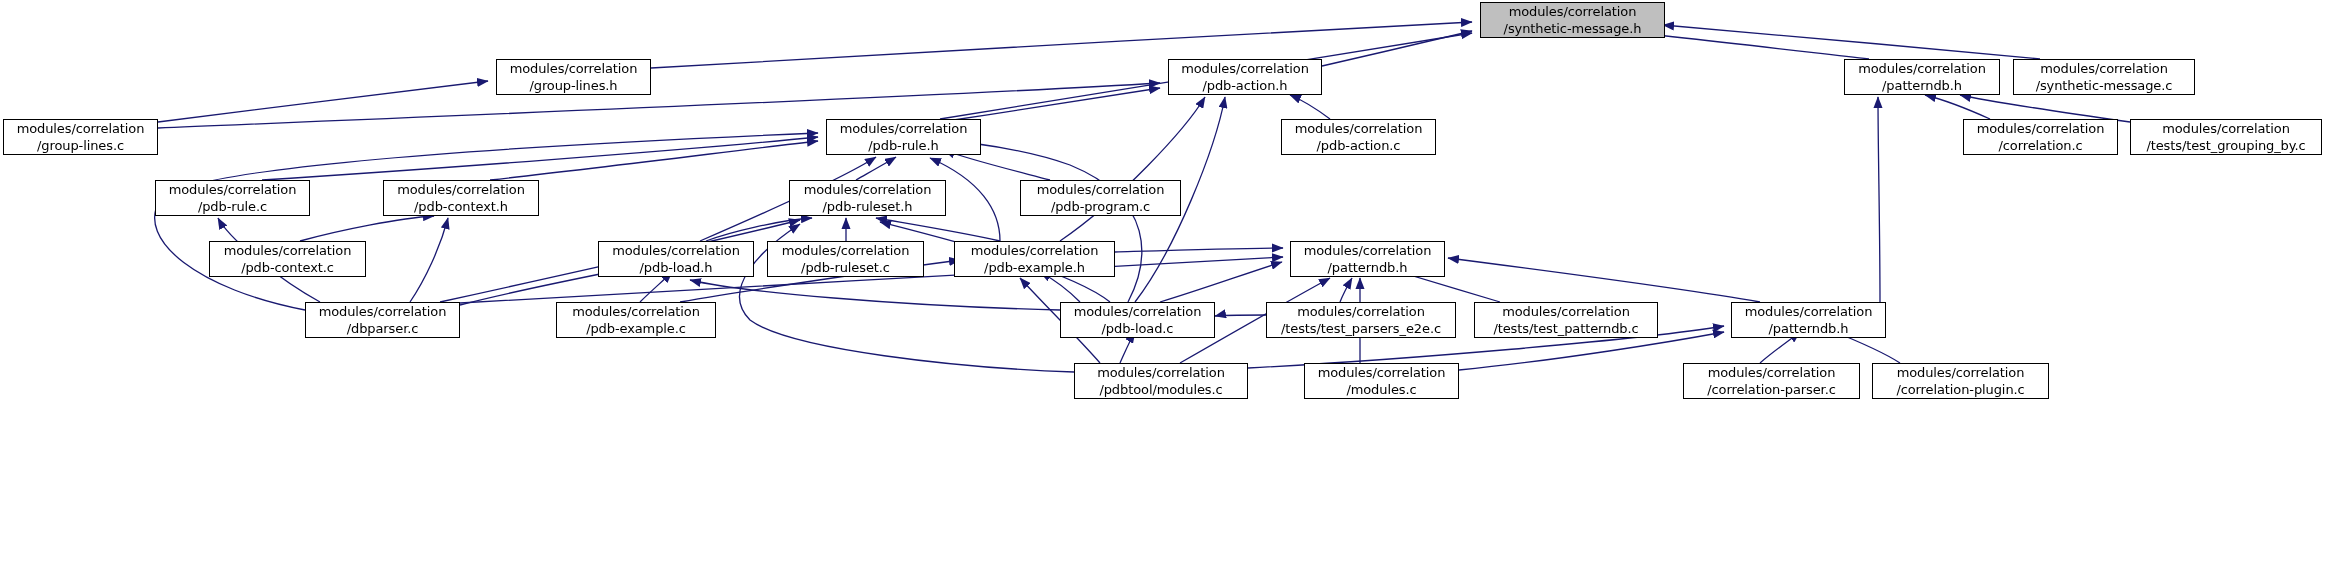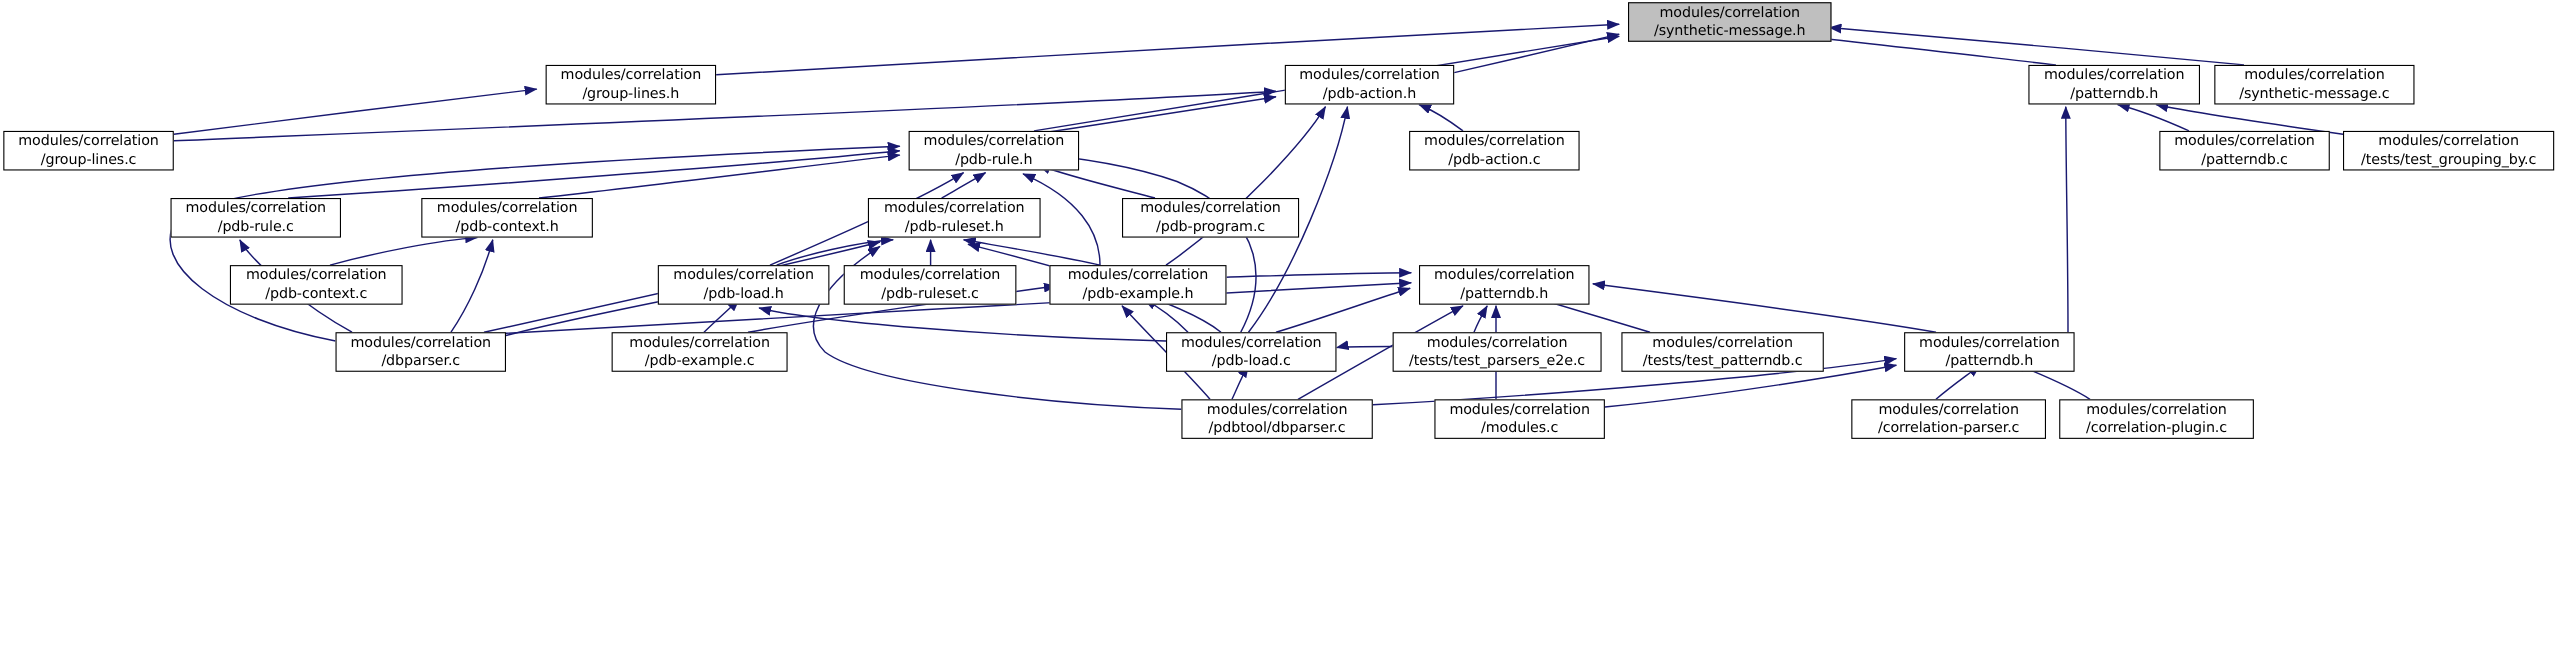--- a/index.html
+++ b/index.html
@@ -120,35 +120,35 @@
   </svg>
   <div id="node-layer">
       <div class="node root" style="left: 1480px; top: 2px; width: 185px; height: 36px; background: rgb(191, 191, 191); border-color: rgb(0, 0, 0); color: rgb(0, 0, 0);"><span class="ln">modules/correlation</span><span class="ln">/synthetic-message.h</span></div>
       <div class="node" style="left: 496px; top: 59px; width: 155px; height: 36px; background: rgb(255, 255, 255); border-color: rgb(0, 0, 0); color: rgb(0, 0, 0);"><span class="ln">modules/correlation</span><span class="ln">/group-lines.h</span></div>
       <div class="node" style="left: 1168px; top: 59px; width: 154px; height: 36px; background: rgb(255, 255, 255); border-color: rgb(0, 0, 0); color: rgb(0, 0, 0);"><span class="ln">modules/correlation</span><span class="ln">/pdb-action.h</span></div>
       <div class="node" style="left: 1844px; top: 59px; width: 156px; height: 36px; background: rgb(255, 255, 255); border-color: rgb(0, 0, 0); color: rgb(0, 0, 0);"><span class="ln">modules/correlation</span><span class="ln">/patterndb.h</span></div>
       <div class="node" style="left: 2013px; top: 59px; width: 182px; height: 36px; background: rgb(255, 255, 255); border-color: rgb(0, 0, 0); color: rgb(0, 0, 0);"><span class="ln">modules/correlation</span><span class="ln">/synthetic-message.c</span></div>
       <div class="node" style="left: 3px; top: 119px; width: 155px; height: 36px; background: rgb(255, 255, 255); border-color: rgb(0, 0, 0); color: rgb(0, 0, 0);"><span class="ln">modules/correlation</span><span class="ln">/group-lines.c</span></div>
       <div class="node" style="left: 826px; top: 119px; width: 155px; height: 36px; background: rgb(255, 255, 255); border-color: rgb(0, 0, 0); color: rgb(0, 0, 0);"><span class="ln">modules/correlation</span><span class="ln">/pdb-rule.h</span></div>
       <div class="node" style="left: 1281px; top: 119px; width: 155px; height: 36px; background: rgb(255, 255, 255); border-color: rgb(0, 0, 0); color: rgb(0, 0, 0);"><span class="ln">modules/correlation</span><span class="ln">/pdb-action.c</span></div>
-      <div class="node" style="left: 1963px; top: 119px; width: 155px; height: 36px; background: rgb(255, 255, 255); border-color: rgb(0, 0, 0); color: rgb(0, 0, 0);"><span class="ln">modules/correlation</span><span class="ln">/patterndb.c</span></div>
+      <div class="node" style="left: 1963px; top: 119px; width: 155px; height: 36px; background: rgb(255, 255, 255); border-color: rgb(0, 0, 0); color: rgb(0, 0, 0);"><span class="ln">modules/correlation</span><span class="ln">/correlation.c</span></div>
       <div class="node" style="left: 2130px; top: 119px; width: 192px; height: 36px; background: rgb(255, 255, 255); border-color: rgb(0, 0, 0); color: rgb(0, 0, 0);"><span class="ln">modules/correlation</span><span class="ln">/tests/test_grouping_by.c</span></div>
       <div class="node" style="left: 155px; top: 180px; width: 155px; height: 36px; background: rgb(255, 255, 255); border-color: rgb(0, 0, 0); color: rgb(0, 0, 0);"><span class="ln">modules/correlation</span><span class="ln">/pdb-rule.c</span></div>
       <div class="node" style="left: 383px; top: 180px; width: 156px; height: 36px; background: rgb(255, 255, 255); border-color: rgb(0, 0, 0); color: rgb(0, 0, 0);"><span class="ln">modules/correlation</span><span class="ln">/pdb-context.h</span></div>
       <div class="node" style="left: 789px; top: 180px; width: 157px; height: 36px; background: rgb(255, 255, 255); border-color: rgb(0, 0, 0); color: rgb(0, 0, 0);"><span class="ln">modules/correlation</span><span class="ln">/pdb-ruleset.h</span></div>
       <div class="node" style="left: 1020px; top: 180px; width: 161px; height: 36px; background: rgb(255, 255, 255); border-color: rgb(0, 0, 0); color: rgb(0, 0, 0);"><span class="ln">modules/correlation</span><span class="ln">/pdb-program.c</span></div>
       <div class="node" style="left: 209px; top: 241px; width: 157px; height: 36px; background: rgb(255, 255, 255); border-color: rgb(0, 0, 0); color: rgb(0, 0, 0);"><span class="ln">modules/correlation</span><span class="ln">/pdb-context.c</span></div>
       <div class="node" style="left: 598px; top: 241px; width: 156px; height: 36px; background: rgb(255, 255, 255); border-color: rgb(0, 0, 0); color: rgb(0, 0, 0);"><span class="ln">modules/correlation</span><span class="ln">/pdb-load.h</span></div>
       <div class="node" style="left: 767px; top: 241px; width: 157px; height: 36px; background: rgb(255, 255, 255); border-color: rgb(0, 0, 0); color: rgb(0, 0, 0);"><span class="ln">modules/correlation</span><span class="ln">/pdb-ruleset.c</span></div>
       <div class="node" style="left: 954px; top: 241px; width: 161px; height: 36px; background: rgb(255, 255, 255); border-color: rgb(0, 0, 0); color: rgb(0, 0, 0);"><span class="ln">modules/correlation</span><span class="ln">/pdb-example.h</span></div>
       <div class="node" style="left: 1290px; top: 241px; width: 155px; height: 36px; background: rgb(255, 255, 255); border-color: rgb(0, 0, 0); color: rgb(0, 0, 0);"><span class="ln">modules/correlation</span><span class="ln">/patterndb.h</span></div>
       <div class="node" style="left: 305px; top: 302px; width: 155px; height: 36px; background: rgb(255, 255, 255); border-color: rgb(0, 0, 0); color: rgb(0, 0, 0);"><span class="ln">modules/correlation</span><span class="ln">/dbparser.c</span></div>
       <div class="node" style="left: 556px; top: 302px; width: 160px; height: 36px; background: rgb(255, 255, 255); border-color: rgb(0, 0, 0); color: rgb(0, 0, 0);"><span class="ln">modules/correlation</span><span class="ln">/pdb-example.c</span></div>
       <div class="node" style="left: 1060px; top: 302px; width: 155px; height: 36px; background: rgb(255, 255, 255); border-color: rgb(0, 0, 0); color: rgb(0, 0, 0);"><span class="ln">modules/correlation</span><span class="ln">/pdb-load.c</span></div>
       <div class="node" style="left: 1266px; top: 302px; width: 190px; height: 36px; background: rgb(255, 255, 255); border-color: rgb(0, 0, 0); color: rgb(0, 0, 0);"><span class="ln">modules/correlation</span><span class="ln">/tests/test_parsers_e2e.c</span></div>
       <div class="node" style="left: 1474px; top: 302px; width: 184px; height: 36px; background: rgb(255, 255, 255); border-color: rgb(0, 0, 0); color: rgb(0, 0, 0);"><span class="ln">modules/correlation</span><span class="ln">/tests/test_patterndb.c</span></div>
       <div class="node" style="left: 1731px; top: 302px; width: 155px; height: 36px; background: rgb(255, 255, 255); border-color: rgb(0, 0, 0); color: rgb(0, 0, 0);"><span class="ln">modules/correlation</span><span class="ln">/patterndb.h</span></div>
-      <div class="node" style="left: 1074px; top: 363px; width: 174px; height: 36px; background: rgb(255, 255, 255); border-color: rgb(0, 0, 0); color: rgb(0, 0, 0);"><span class="ln">modules/correlation</span><span class="ln">/pdbtool/dbparser.c</span></div>
+      <div class="node" style="left: 1074px; top: 363px; width: 174px; height: 36px; background: rgb(255, 255, 255); border-color: rgb(0, 0, 0); color: rgb(0, 0, 0);"><span class="ln">modules/correlation</span><span class="ln">/pdbtool/modules.c</span></div>
       <div class="node" style="left: 1304px; top: 363px; width: 155px; height: 36px; background: rgb(255, 255, 255); border-color: rgb(0, 0, 0); color: rgb(0, 0, 0);"><span class="ln">modules/correlation</span><span class="ln">/modules.c</span></div>
       <div class="node" style="left: 1683px; top: 363px; width: 177px; height: 36px; background: rgb(255, 255, 255); border-color: rgb(0, 0, 0); color: rgb(0, 0, 0);"><span class="ln">modules/correlation</span><span class="ln">/correlation-parser.c</span></div>
       <div class="node" style="left: 1872px; top: 363px; width: 177px; height: 36px; background: rgb(255, 255, 255); border-color: rgb(0, 0, 0); color: rgb(0, 0, 0);"><span class="ln">modules/correlation</span><span class="ln">/correlation-plugin.c</span></div>
     </div>
 </div>
 
 </body></html>

